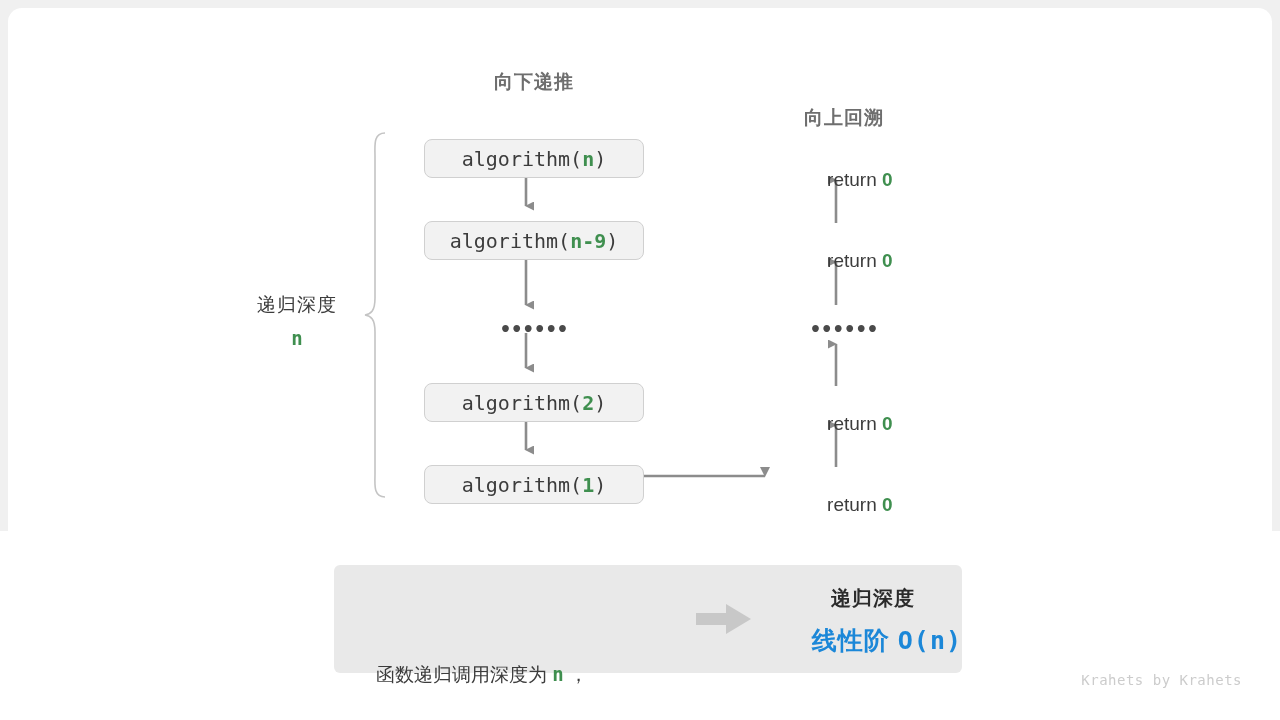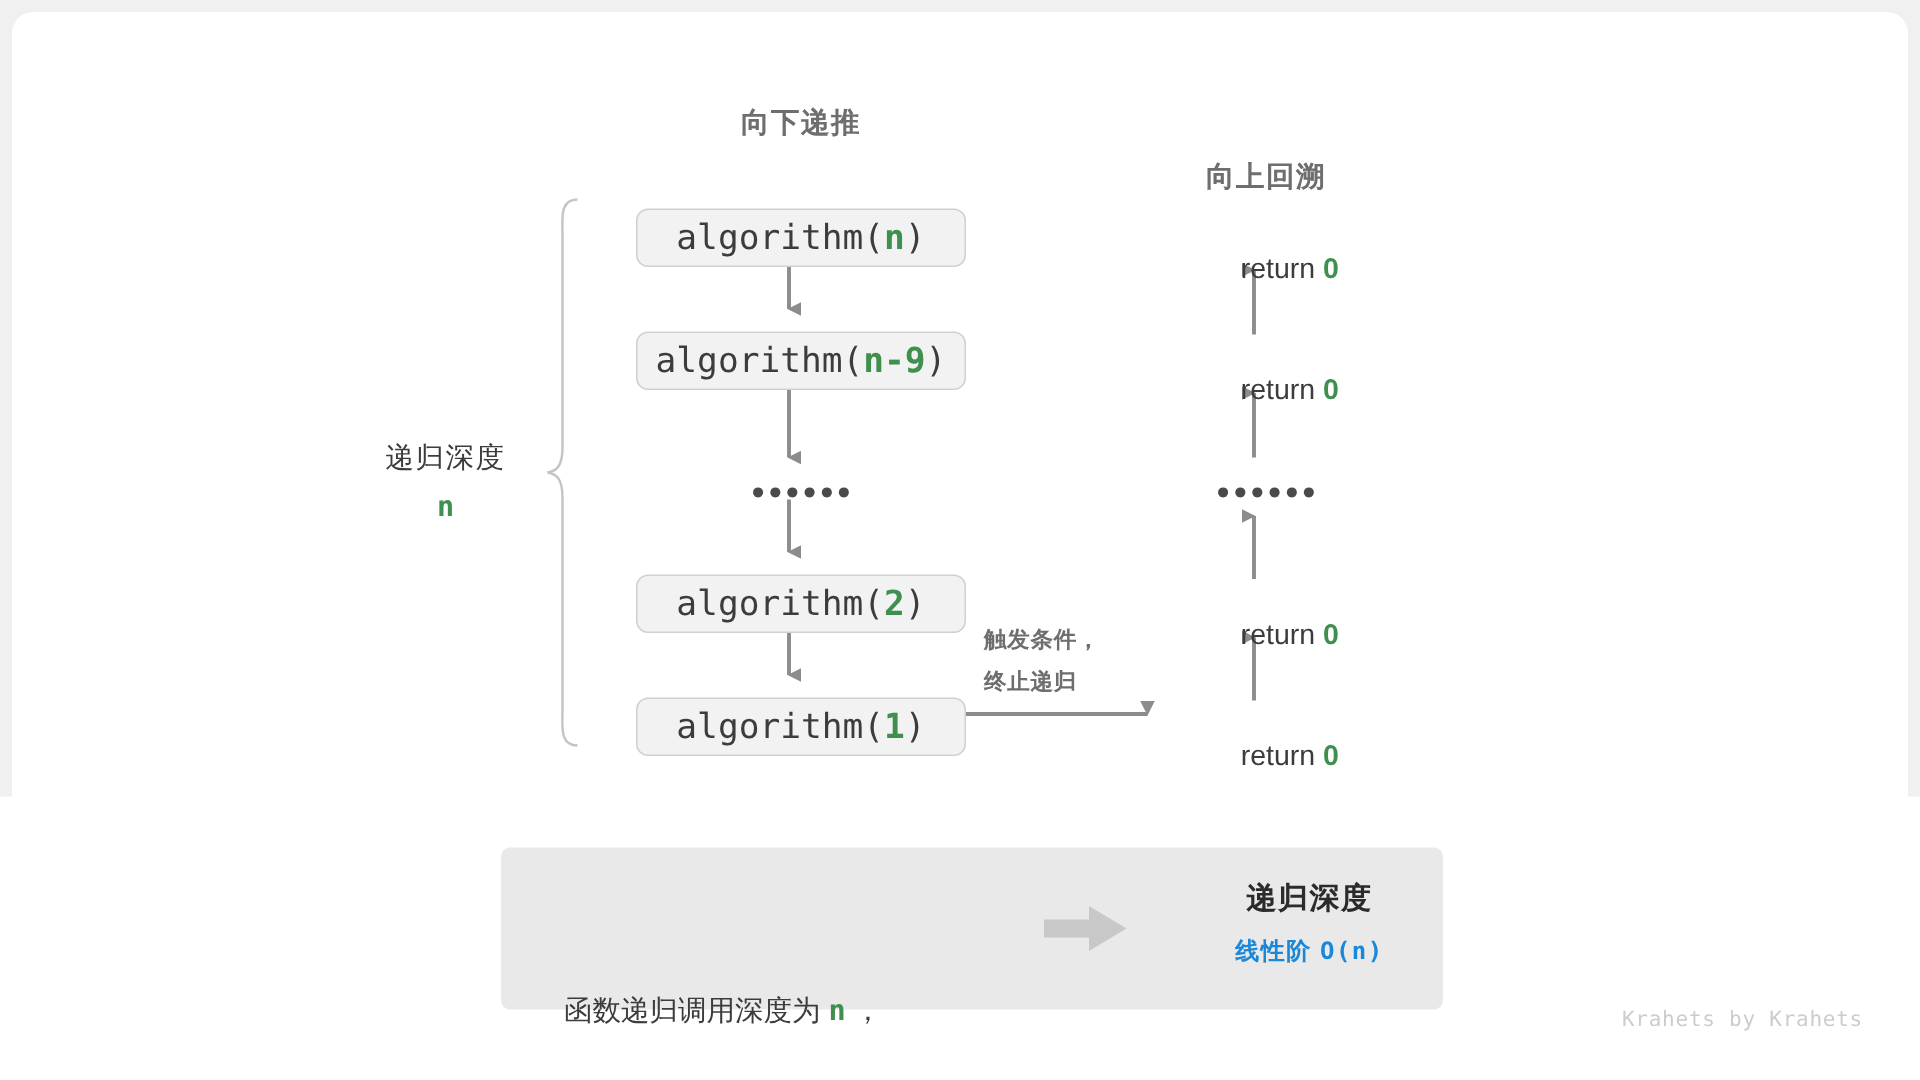--- a/index.html
+++ b/index.html
@@ -49,21 +49,21 @@
     width: 220px;
     height: 39px;
     box-sizing: border-box;
     background: #f2f2f2;
     border: 1px solid #d0d0d0;
     border-radius: 8px;
     display: flex;
     align-items: center;
     justify-content: center;
     font-family: "DejaVu Sans Mono", monospace;
-    font-size: 23px;
+    font-size: 20px;
     color: #3c3c3c;
     white-space: pre;
   }
   .call-box .arg {
     color: #3f8f4f;
     font-weight: bold;
   }
 
   
   .return-label {
@@ -176,24 +176,25 @@
   }
   .summary-right .sr-title {
     font-size: 20px;
     font-weight: bold;
     color: #2b2b2b;
     letter-spacing: 1px;
   }
   .summary-right .sr-value {
     display: block;
     margin-top: 12px;
-    font-size: 16px;
+    font-size: 25px;
     font-weight: bold;
     color: #1b87d8;
     letter-spacing: 1px;
+    text-align: right;
   }
   .summary-right .sr-value .mono {
     font-family: "DejaVu Sans Mono", monospace;
   }
 
   
   .footer {
     position: absolute;
     right: 30px;
     bottom: 24px;
@@ -282,24 +283,20 @@
     <div class="dots" style="left:836px; top:310px;">••••••</div>
 
     <div class="return-label" style="top:383px;">
       <span>return </span><span class="val">0</span>
     </div>
 
     <div class="return-label" style="top:464px;">
       <span>return </span><span class="val">0</span>
     </div>
 
-    <div class="trigger-note">
-      <div>触发条件，</div>
-      <div>终止递归</div>
-    </div>
 
     <div class="summary-box">
 
       <div class="summary-left">
         <div><span>函数递归调用深度为 </span><span class="hl">n</span><span> ，</span></div>
         
       </div>
 
       <svg class="summary-arrow" viewBox="0 0 56 32">
         <path d="M0,10 L30,10 L30,1 L55,16 L30,31 L30,22 L0,22 Z" fill="#c8c8c8"></path>

